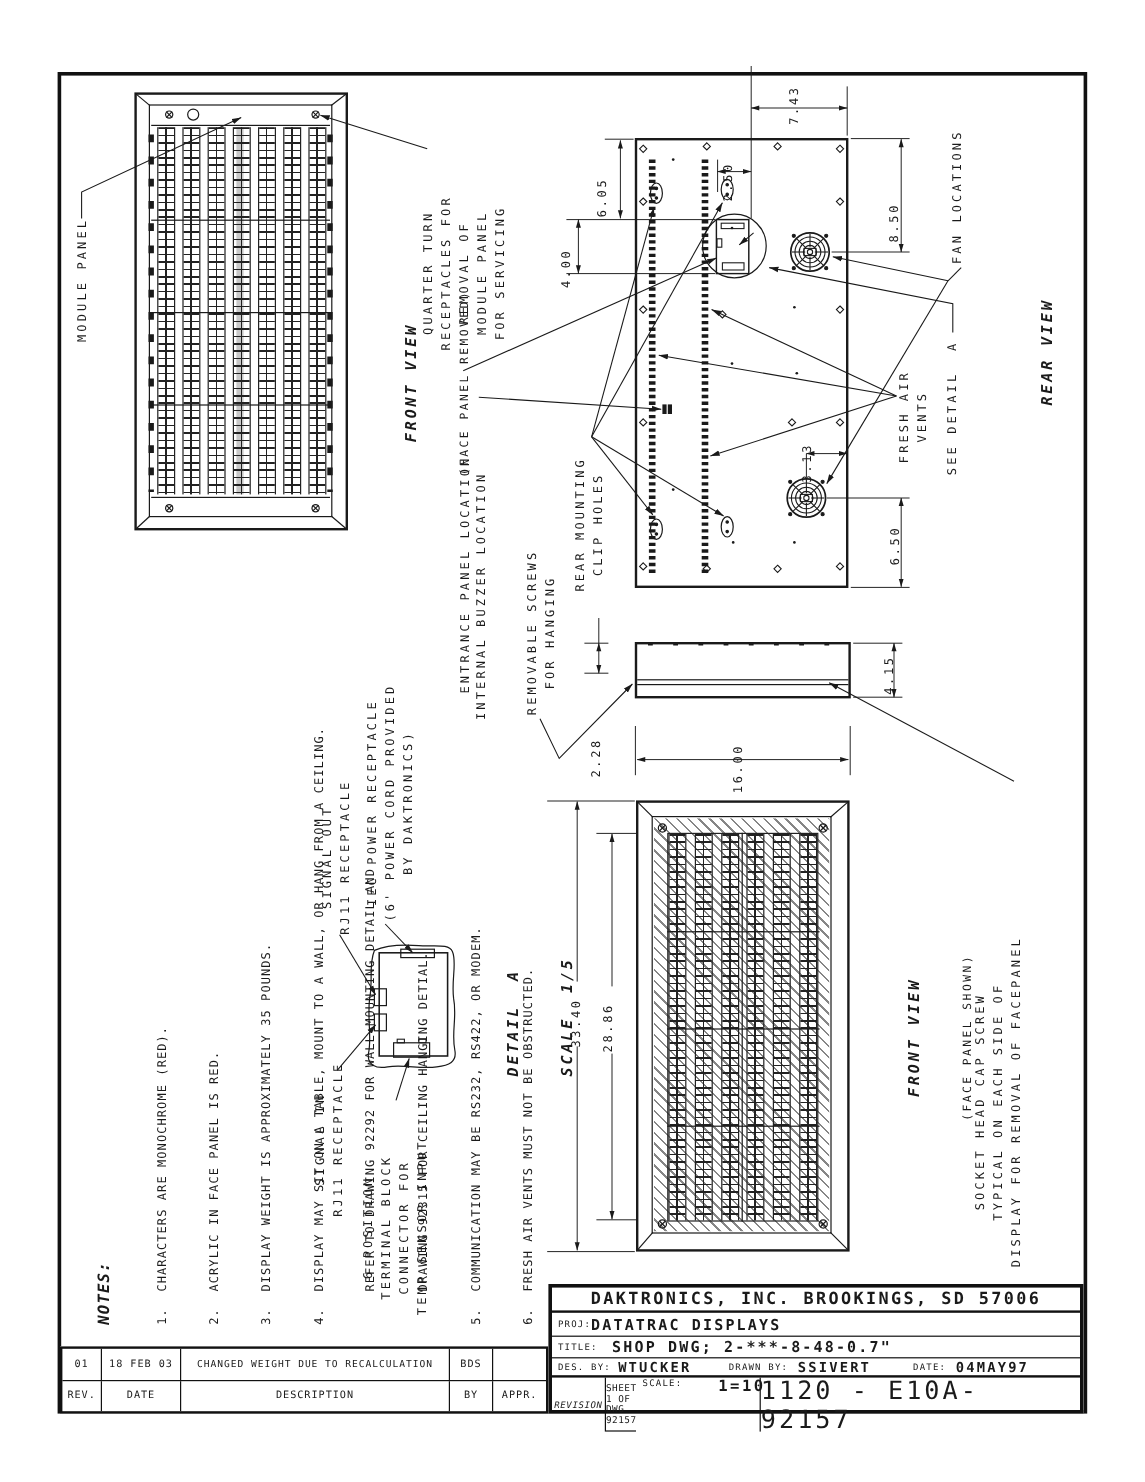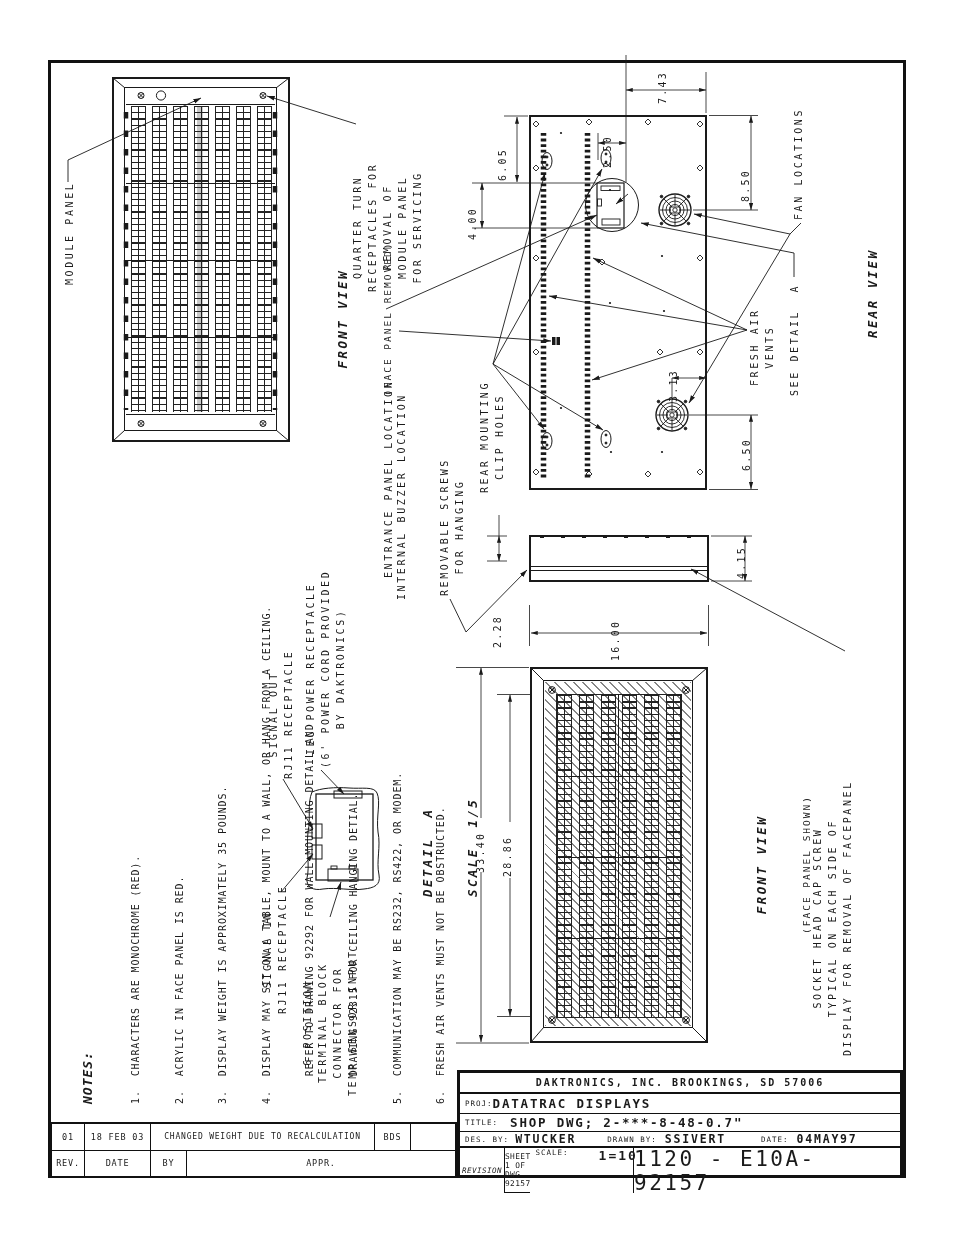--- a/index.html
+++ b/index.html
@@ -413,28 +413,29 @@
   <div class="rt-row" style="border-bottom:1.2px solid #111;">
     <div class="rt-cell" style="width:33px;">01</div>
     <div class="rt-cell" style="width:66px;">18 FEB 03</div>
     <div class="rt-cell" style="width:224px;font-size:8px;">CHANGED WEIGHT DUE TO RECALCULATION</div>
     <div class="rt-cell" style="width:36px;">BDS</div>
     <div class="rt-cell" style="flex:1;border-right:none;"></div>
   </div>
   <div class="rt-row">
     <div class="rt-cell" style="width:33px;">REV.</div>
     <div class="rt-cell" style="width:66px;">DATE</div>
+    <div class="rt-cell" style="width:224px;">DESCRIPTION</div>
     <div class="rt-cell" style="width:36px;">BY</div>
     <div class="rt-cell" style="flex:1;border-right:none;">APPR.</div>
   </div>
 </div>
 
 <div class="abs" id="tb">
   <div class="tb-row" style="height:21px;border-bottom:2.5px solid #111;justify-content:center;">
-    <span style="font-size:10px;font-weight:bold;letter-spacing:2px;">DAKTRONICS, INC.  BROOKINGS, SD 57006</span>
+    <span style="font-size:14px;font-weight:bold;letter-spacing:2px;">DAKTRONICS, INC.  BROOKINGS, SD 57006</span>
   </div>
   <div class="tb-row" style="height:20px;border-bottom:1.5px solid #111;">
     <span class="tb-lab">PROJ:</span>
     <span class="tb-val" style="">DATATRAC DISPLAYS</span>
   </div>
   <div class="tb-row" style="height:18px;border-bottom:1.5px solid #111;">
     <span class="tb-lab">TITLE:</span>
     <span class="tb-val" style="margin-left:12px;">SHOP DWG; 2-***-8-48-0.7"</span>
   </div>
   <div class="tb-row" style="height:16px;border-bottom:2px solid #111;">

